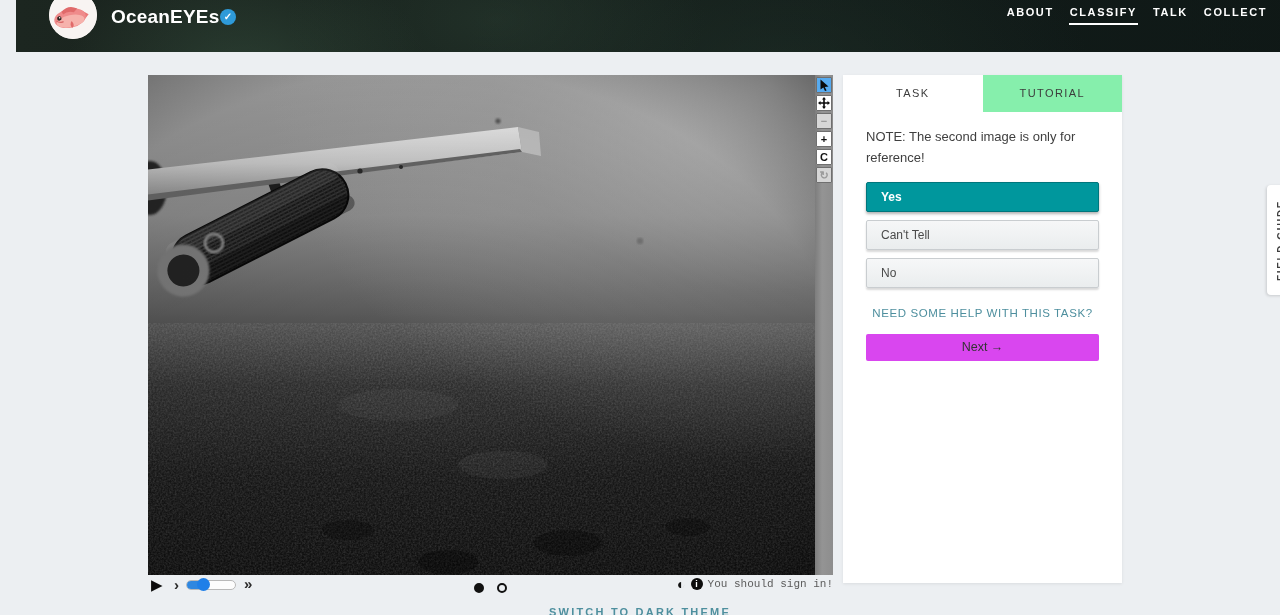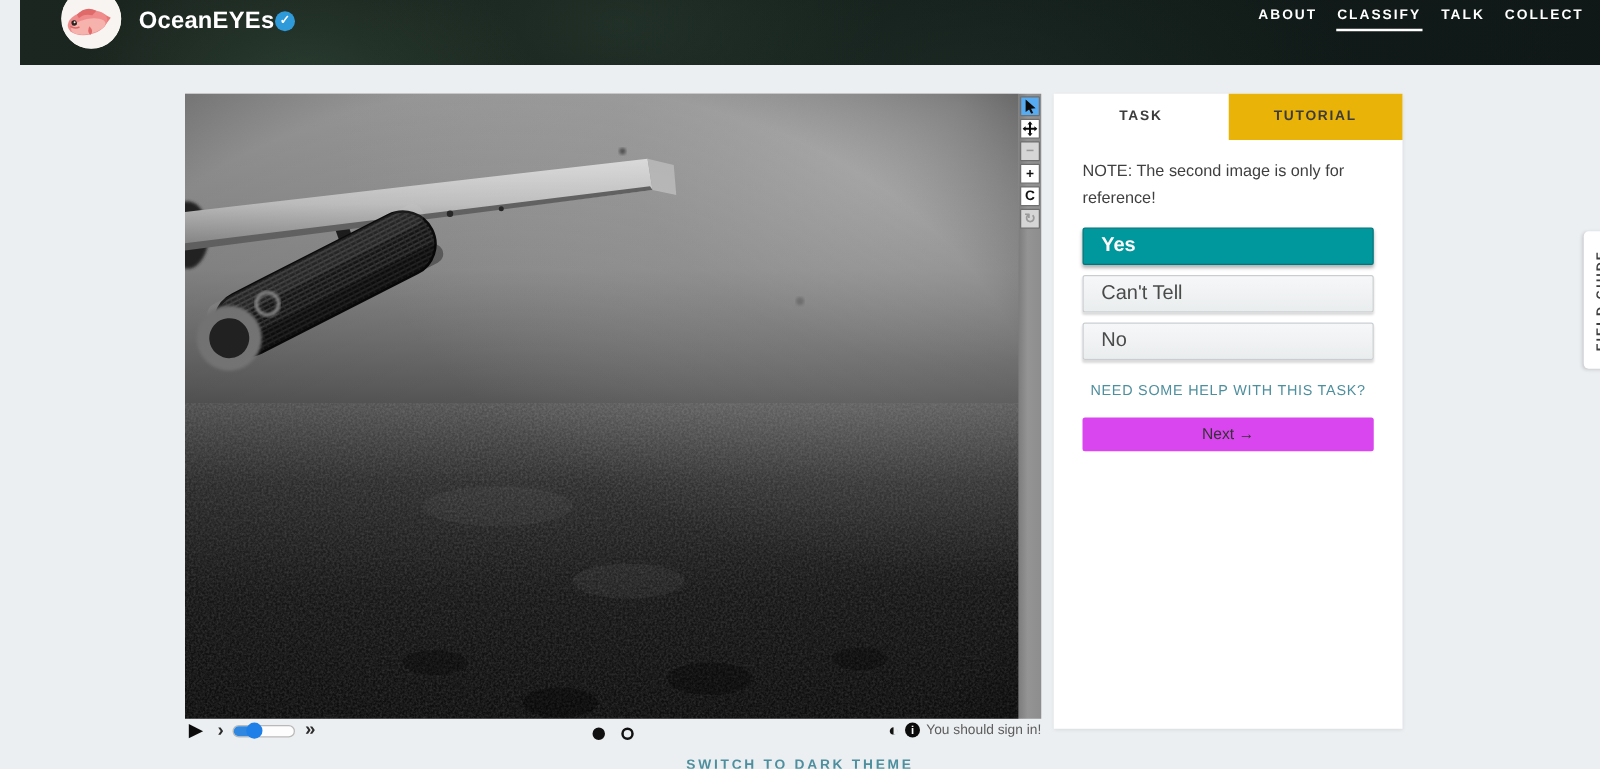--- a/index.html
+++ b/index.html
@@ -99,40 +99,40 @@
   }
   .dot.filled { background:#111; }
   .right-tools {
     position:absolute; right:0; top:1px; display:flex; align-items:center; gap:5px;
   }
   .contrast-icon { font-size:14px; color:#111; line-height:14px; cursor:pointer; }
   .info-icon {
     width:12px; height:12px; border-radius:50%; background:#0c0c0c; color:#fff;
     font-size:9px; font-weight:bold; text-align:center; line-height:12px; cursor:pointer;
   }
-  .signin-note { font-size:11px; color:#5c5c5c; }
+  .signin-note { font-size:11px; color:#5c5c5c;font-family:Liberation Mono, monospace; }
 
   
   .task-panel {
     position:absolute; left:843px; top:75px; width:279px; height:508px;
     background:#fff; box-shadow:0 1px 3px rgba(0,0,0,.08);
   }
   .tabs { display:flex; height:37px; }
   .tab {
     flex:1; text-align:center; line-height:37px;
-    font-size:11px; font-weight:bold; letter-spacing:1.4px; color:#3c3c3c;
+    font-size:11px; font-weight:normal; letter-spacing:1.4px; color:#3c3c3c;
     cursor:pointer;
   }
-  .tab.inactive { background:#eab308; }
+  .tab.inactive { background:#86efac; }
   .panel-body { padding:15px 23px 0; }
   .question, .note { font-size:13px; color:#3f3f3f; line-height:1.6; }
   .answers { margin-top:13px; }
   .answer-btn {
     display:block; width:100%; height:30px; margin-bottom:8px;
-    text-align:left; padding-left:14px; font-size:16px;
+    text-align:left; padding-left:14px; font-size:12px;
     font-family:"Liberation Sans", sans-serif;
     border:1px solid #c9cdd0; border-radius:2px;
     background:linear-gradient(#f6f7f8,#eaedee); color:#4a4a4a;
     box-shadow:0 2px 2px rgba(0,0,0,.15); cursor:pointer;
   }
   .answer-btn.selected {
     background:#00979d; border-color:#00767c; color:#fff; font-weight:bold;
     box-shadow:0 2px 3px rgba(0,0,0,.3);
   }
   .help-link {

